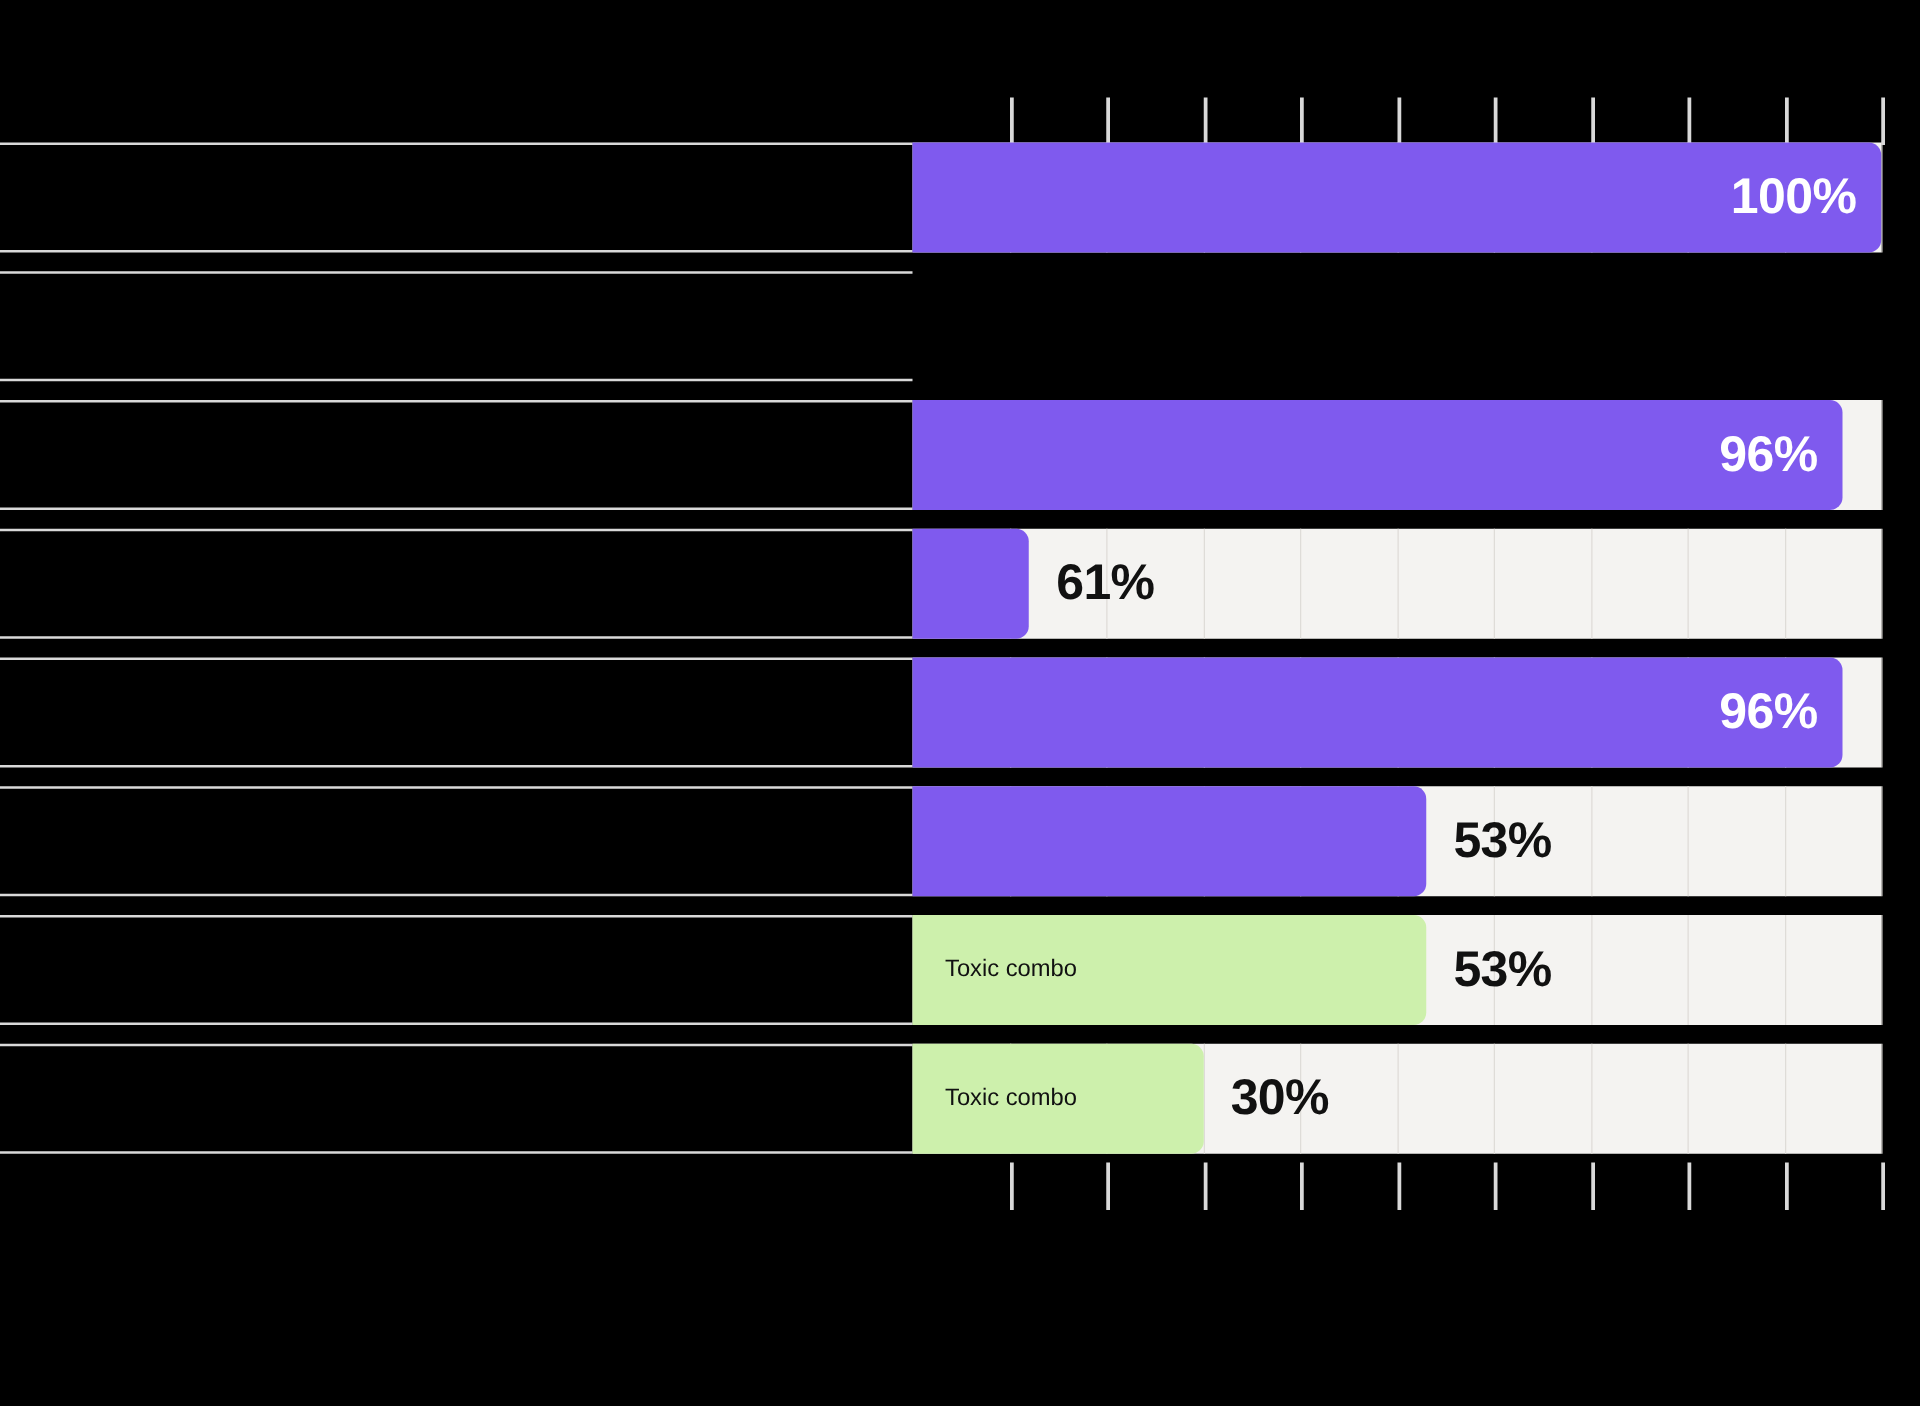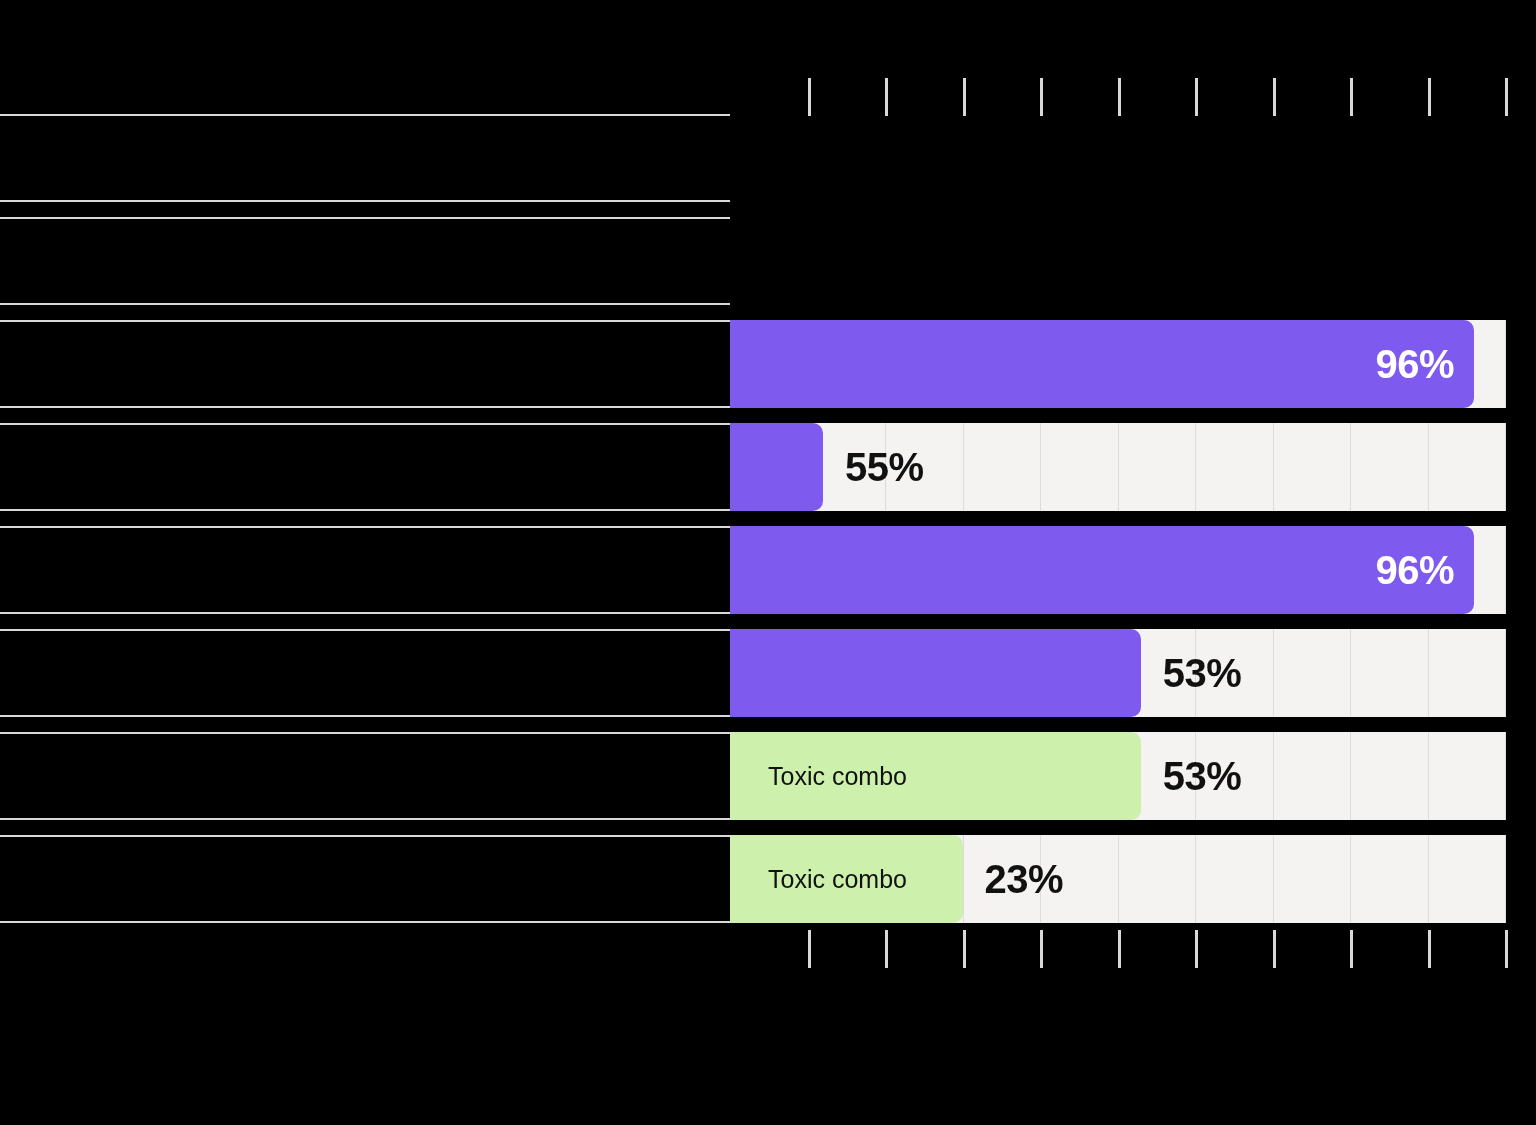--- a/index.html
+++ b/index.html
@@ -104,23 +104,23 @@
     top: 0;
     bottom: 0;
     border-radius: 0 10px 10px 0;
     display: flex;
     align-items: center;
   }
   .bar-fill.purple { background: #7f5aee; }
   .bar-fill.green  { background: #cdf0ac; }
 
   .bar-inline-label {
-    font-size: 25px;
+    font-size: 19px;
     color: #111111;
-    padding-left: 38px;
+    padding-left: 26px;
     white-space: nowrap;
   }
 
   .bar-value {
     position: absolute;
     top: 50%;
     transform: translateY(-50%);
     font-size: 40px;
     font-weight: 700;
     white-space: nowrap;
@@ -190,20 +190,36 @@
       <div class="tick-bottom" style="left: 1272.5px;"></div>
       <div class="tick-top" style="left: 1350px;"></div>
       <div class="tick-bottom" style="left: 1350px;"></div>
       <div class="tick-top" style="left: 1427.5px;"></div>
       <div class="tick-bottom" style="left: 1427.5px;"></div>
       <div class="tick-top" style="left: 1505px;"></div>
       <div class="tick-bottom" style="left: 1505px;"></div>
     </div>
 
   <div class="plot-area" id="plot-area">
+      <div class="bar-row" style="top: 0px; height: 88px;">
+        <div class="bar-grid">
+          <div class="gridline" style="left: 77.5px;"></div>
+          <div class="gridline" style="left: 155px;"></div>
+          <div class="gridline" style="left: 232.5px;"></div>
+          <div class="gridline" style="left: 310px;"></div>
+          <div class="gridline" style="left: 387.5px;"></div>
+          <div class="gridline" style="left: 465px;"></div>
+          <div class="gridline" style="left: 542.5px;"></div>
+          <div class="gridline" style="left: 620px;"></div>
+          <div class="gridline" style="left: 697.5px;"></div>
+          <div class="gridline" style="left: 775px;"></div>
+        </div>
+        <div class="bar-fill purple" style="width: 775px; border-radius: 0px 10px 10px 0px;"></div>
+        <div class="bar-value inside" style="right: 20px;">100%</div>
+      </div>
       <div class="bar-row" style="top: 206px; height: 88px;">
         <div class="bar-grid">
           <div class="gridline" style="left: 77.5px;"></div>
           <div class="gridline" style="left: 155px;"></div>
           <div class="gridline" style="left: 232.5px;"></div>
           <div class="gridline" style="left: 310px;"></div>
           <div class="gridline" style="left: 387.5px;"></div>
           <div class="gridline" style="left: 465px;"></div>
           <div class="gridline" style="left: 542.5px;"></div>
           <div class="gridline" style="left: 620px;"></div>
@@ -220,21 +236,21 @@
           <div class="gridline" style="left: 232.5px;"></div>
           <div class="gridline" style="left: 310px;"></div>
           <div class="gridline" style="left: 387.5px;"></div>
           <div class="gridline" style="left: 465px;"></div>
           <div class="gridline" style="left: 542.5px;"></div>
           <div class="gridline" style="left: 620px;"></div>
           <div class="gridline" style="left: 697.5px;"></div>
           <div class="gridline" style="left: 775px;"></div>
         </div>
         <div class="bar-fill purple" style="width: 93px;"></div>
-        <div class="bar-value outside" style="left: 115px;">55%</div>
+        <div class="bar-value outside" style="left: 115px;">61%</div>
       </div>
       <div class="bar-row" style="top: 412px; height: 88px;">
         <div class="bar-grid">
           <div class="gridline" style="left: 77.5px;"></div>
           <div class="gridline" style="left: 155px;"></div>
           <div class="gridline" style="left: 232.5px;"></div>
           <div class="gridline" style="left: 310px;"></div>
           <div class="gridline" style="left: 387.5px;"></div>
           <div class="gridline" style="left: 465px;"></div>
           <div class="gridline" style="left: 542.5px;"></div>
@@ -288,18 +304,18 @@
           <div class="gridline" style="left: 387.5px;"></div>
           <div class="gridline" style="left: 465px;"></div>
           <div class="gridline" style="left: 542.5px;"></div>
           <div class="gridline" style="left: 620px;"></div>
           <div class="gridline" style="left: 697.5px;"></div>
           <div class="gridline" style="left: 775px;"></div>
         </div>
         <div class="bar-fill green" style="width: 232.5px;">
           <span class="bar-inline-label">Toxic combo</span>
         </div>
-        <div class="bar-value outside" style="left: 254.5px;">23%</div>
+        <div class="bar-value outside" style="left: 254.5px;">30%</div>
       </div>
     </div>
 
 
 </div>
 
 </body></html>

